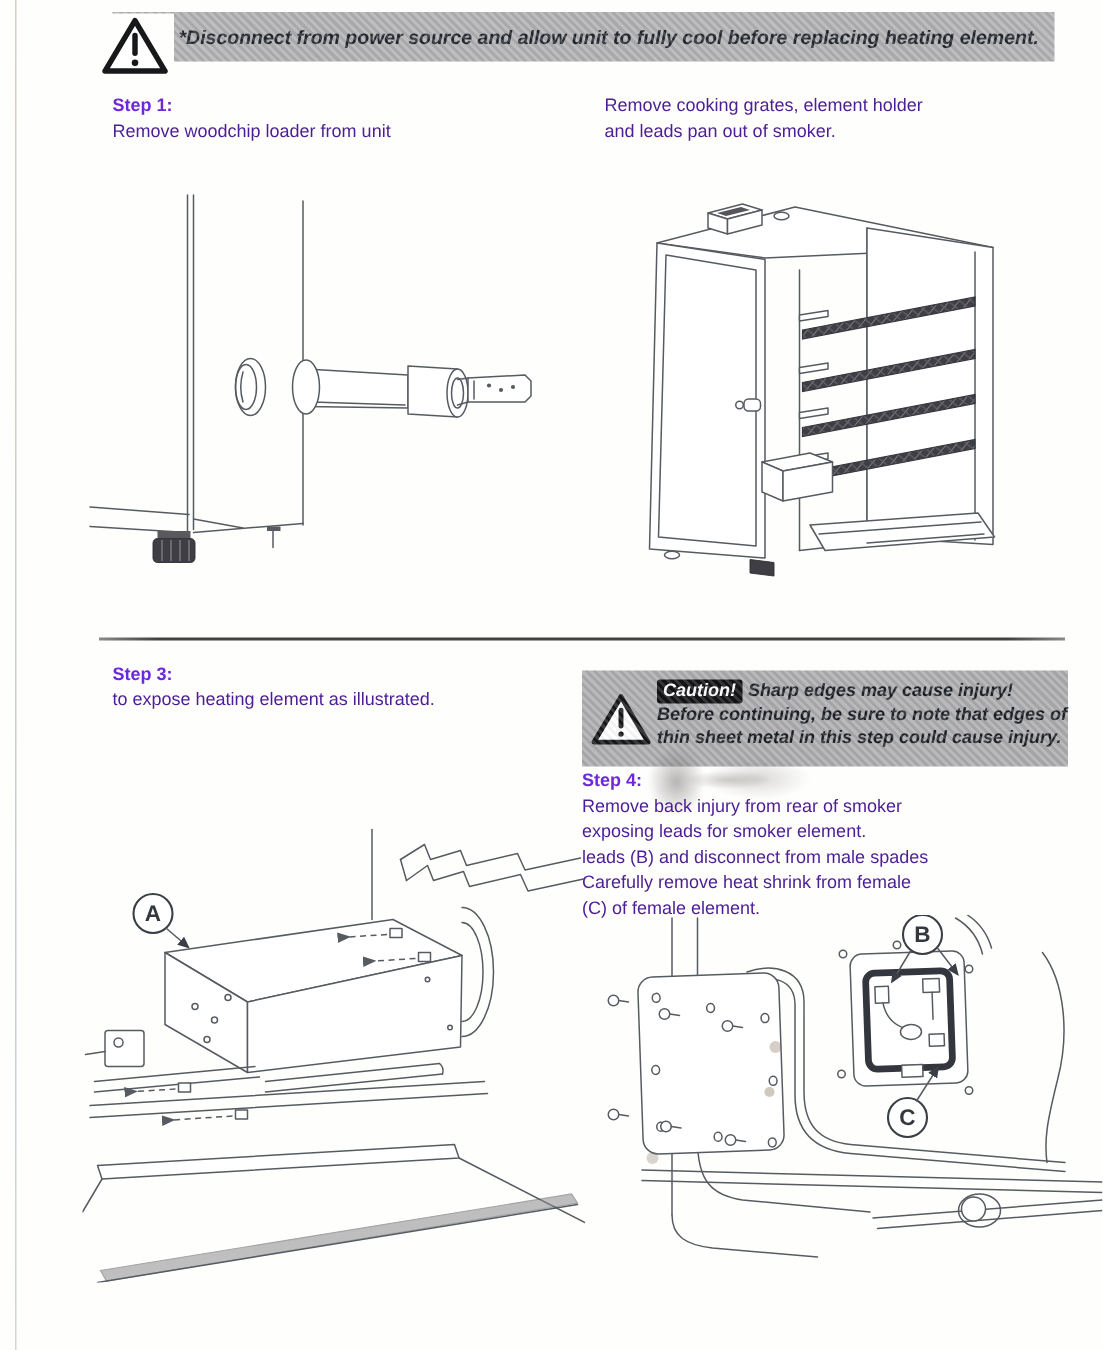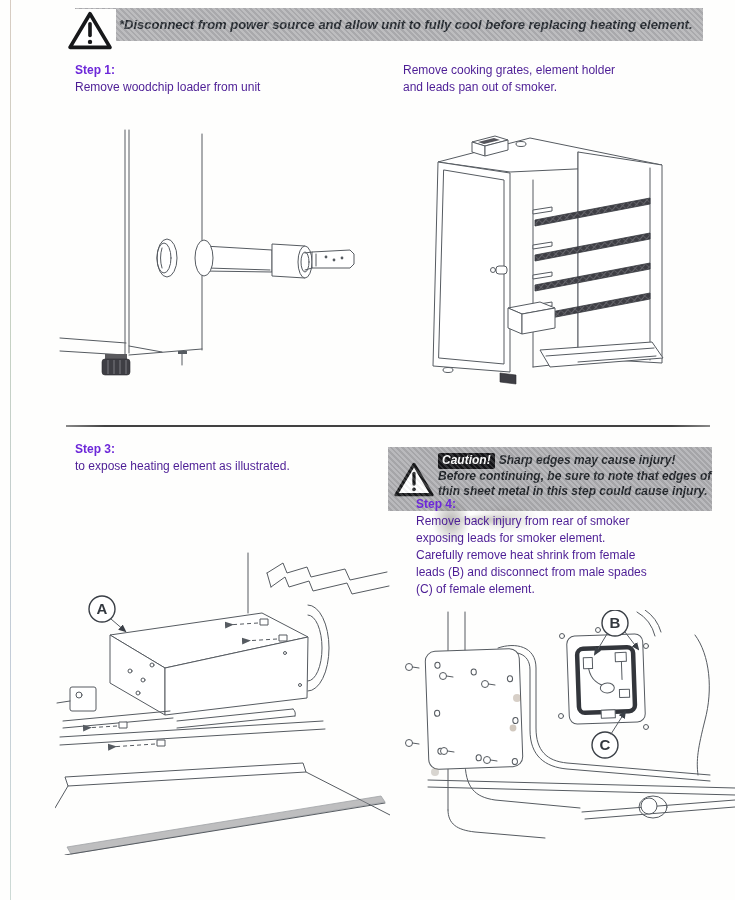--- a/index.html
+++ b/index.html
@@ -21,21 +21,21 @@
   }
   .banner-text{position:absolute;left:44px;top:0;height:33px;line-height:33px;
     font-size:13px;font-style:italic;font-weight:600;color:#23282e;white-space:nowrap;}
   .tri-patch{left:63px;top:9px;width:53px;height:43px;background:#fefefd;z-index:2;display:flex;align-items:center;justify-content:center;}
   
   .step-title{font-size:12px;font-weight:bold;color:#6d28d9;line-height:17px;}
   .step-line{font-size:12px;color:#4c1d95;line-height:17px;white-space:nowrap;}
   .step1{left:75px;top:62px;}
   .step2{left:403px;top:62px;}
   .step3{left:75px;top:441px;}
-  .step4{left:388px;top:496px;margin-left:28px;}
+  .step4{left:388px;top:512px;}
   
   .divider{left:66px;top:425px;width:644px;height:2px;
     background:linear-gradient(90deg,#8a8a8a,#424242 6%,#424242 94%,#8a8a8a);}
   
   .caution-box{left:388px;top:447px;width:324px;height:64px;background:#aeaeb1;}
   .caution-tri{position:absolute;left:5px;top:15px;width:42px;height:36px;}
   .caution-text{position:absolute;left:50px;top:6px;font-size:12px;font-style:italic;
     font-weight:bold;color:#1b1f24;line-height:15.5px;white-space:nowrap;}
   .caution-label{display:inline-block;background:#141417;color:#fff;border-radius:2px;
     padding:0 4px;margin-right:4px;font-style:italic;font-weight:bold;}
@@ -197,22 +197,22 @@
   </div>
 </div>
 <div class="abs smudge smudge-a"></div>
 <div class="abs smudge smudge-b"></div>
 <div class="abs smudge smudge-c"></div>
 
 <div class="abs step4">
   <div class="step-title">Step 4:</div>
   <div class="step-line">Remove back injury from rear of smoker</div>
   <div class="step-line">exposing leads for smoker element.</div>
+  <div class="step-line">leads (B) and disconnect from male spades</div>
   <div class="step-line">Carefully remove heat shrink from female</div>
-  <div class="step-line">leads (B) and disconnect from male spades</div>
   <div class="step-line">(C) of female element.</div>
 </div>
 
 <svg class="abs" style="left:55px;top:525px;" width="335" height="330" viewBox="0 0 335 330">
   <defs>
     <marker id="arrL" markerWidth="9" markerHeight="8" refX="7" refY="4" orient="auto">
       <polygon points="9,0.5 0,4 9,7.5" fill="#565b61"></polygon>
     </marker>
     <marker id="arrD" markerWidth="8" markerHeight="8" refX="6" refY="4" orient="auto">
       <polygon points="0,0.5 8,4 0,7.5" fill="#3a3f46"></polygon>

